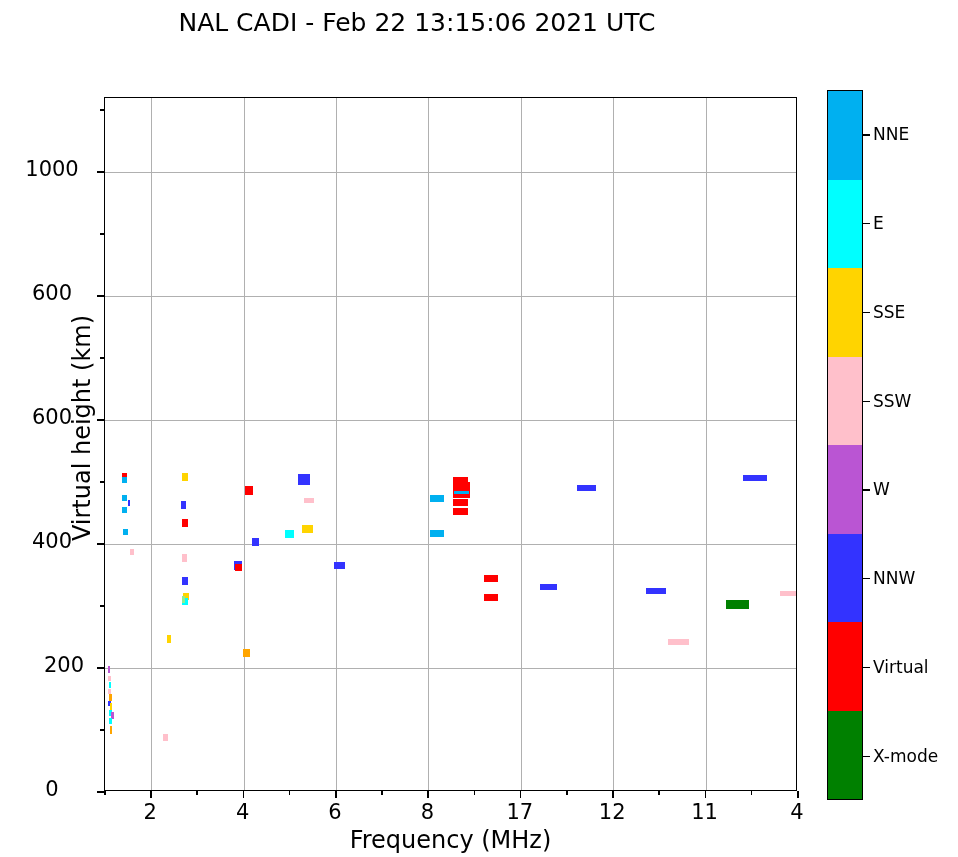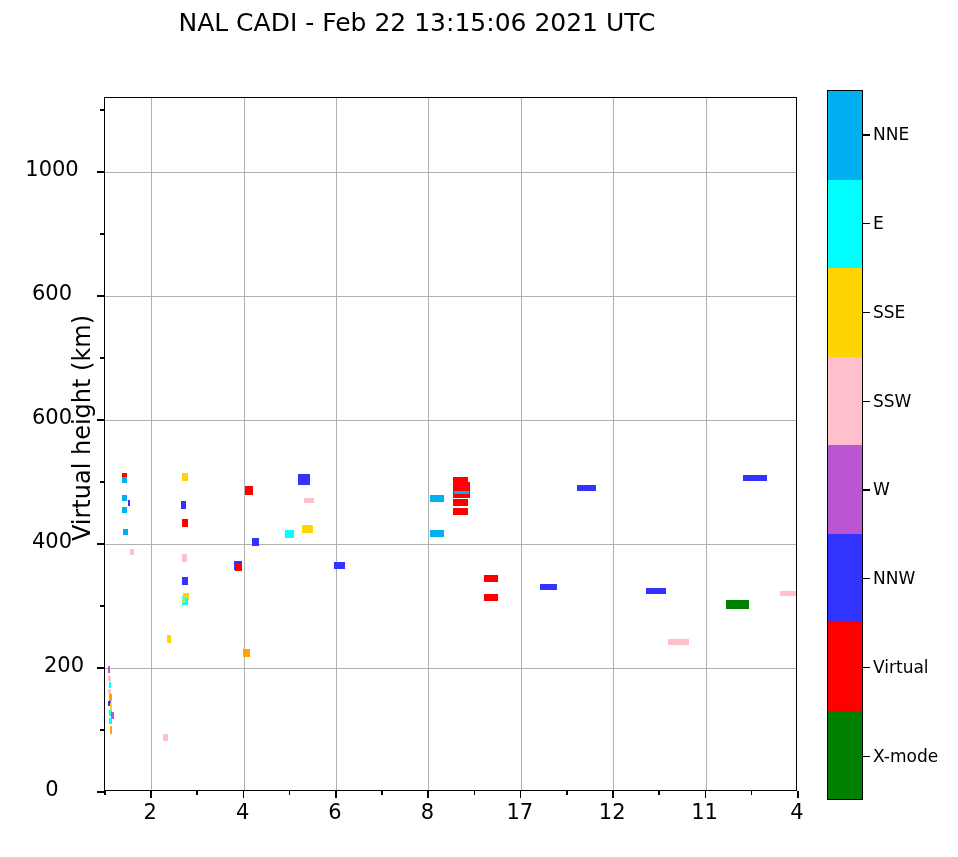--- a/index.html
+++ b/index.html
@@ -264,20 +264,21 @@
       <div class="tick-x minor" style="left: 92px;"></div>
       <div class="tick-x minor" style="left: 184.4px;"></div>
       <div class="tick-x minor" style="left: 276.8px;"></div>
       <div class="tick-x minor" style="left: 369.2px;"></div>
       <div class="tick-x minor" style="left: 461.6px;"></div>
       <div class="tick-x minor" style="left: 554px;"></div>
       <div class="tick-x minor" style="left: 646.4px;"></div>
       <div class="tick-x minor" style="left: 738.8px;"></div>
     </div>
 
+  <div id="xlabel">Frequency (MHz)</div>
   <div id="ylabel">Virtual height (km)</div>
 
   <div id="colorbar">
       <div class="cb-seg" style="height: 12.5%; background: rgb(0, 176, 240);"></div>
       <div class="cb-seg" style="height: 12.5%; background: rgb(0, 255, 255);"></div>
       <div class="cb-seg" style="height: 12.5%; background: rgb(255, 212, 0);"></div>
       <div class="cb-seg" style="height: 12.5%; background: rgb(255, 192, 203);"></div>
       <div class="cb-seg" style="height: 12.5%; background: rgb(186, 85, 211);"></div>
       <div class="cb-seg" style="height: 12.5%; background: rgb(51, 51, 255);"></div>
       <div class="cb-seg" style="height: 12.5%; background: rgb(255, 0, 0);"></div>

